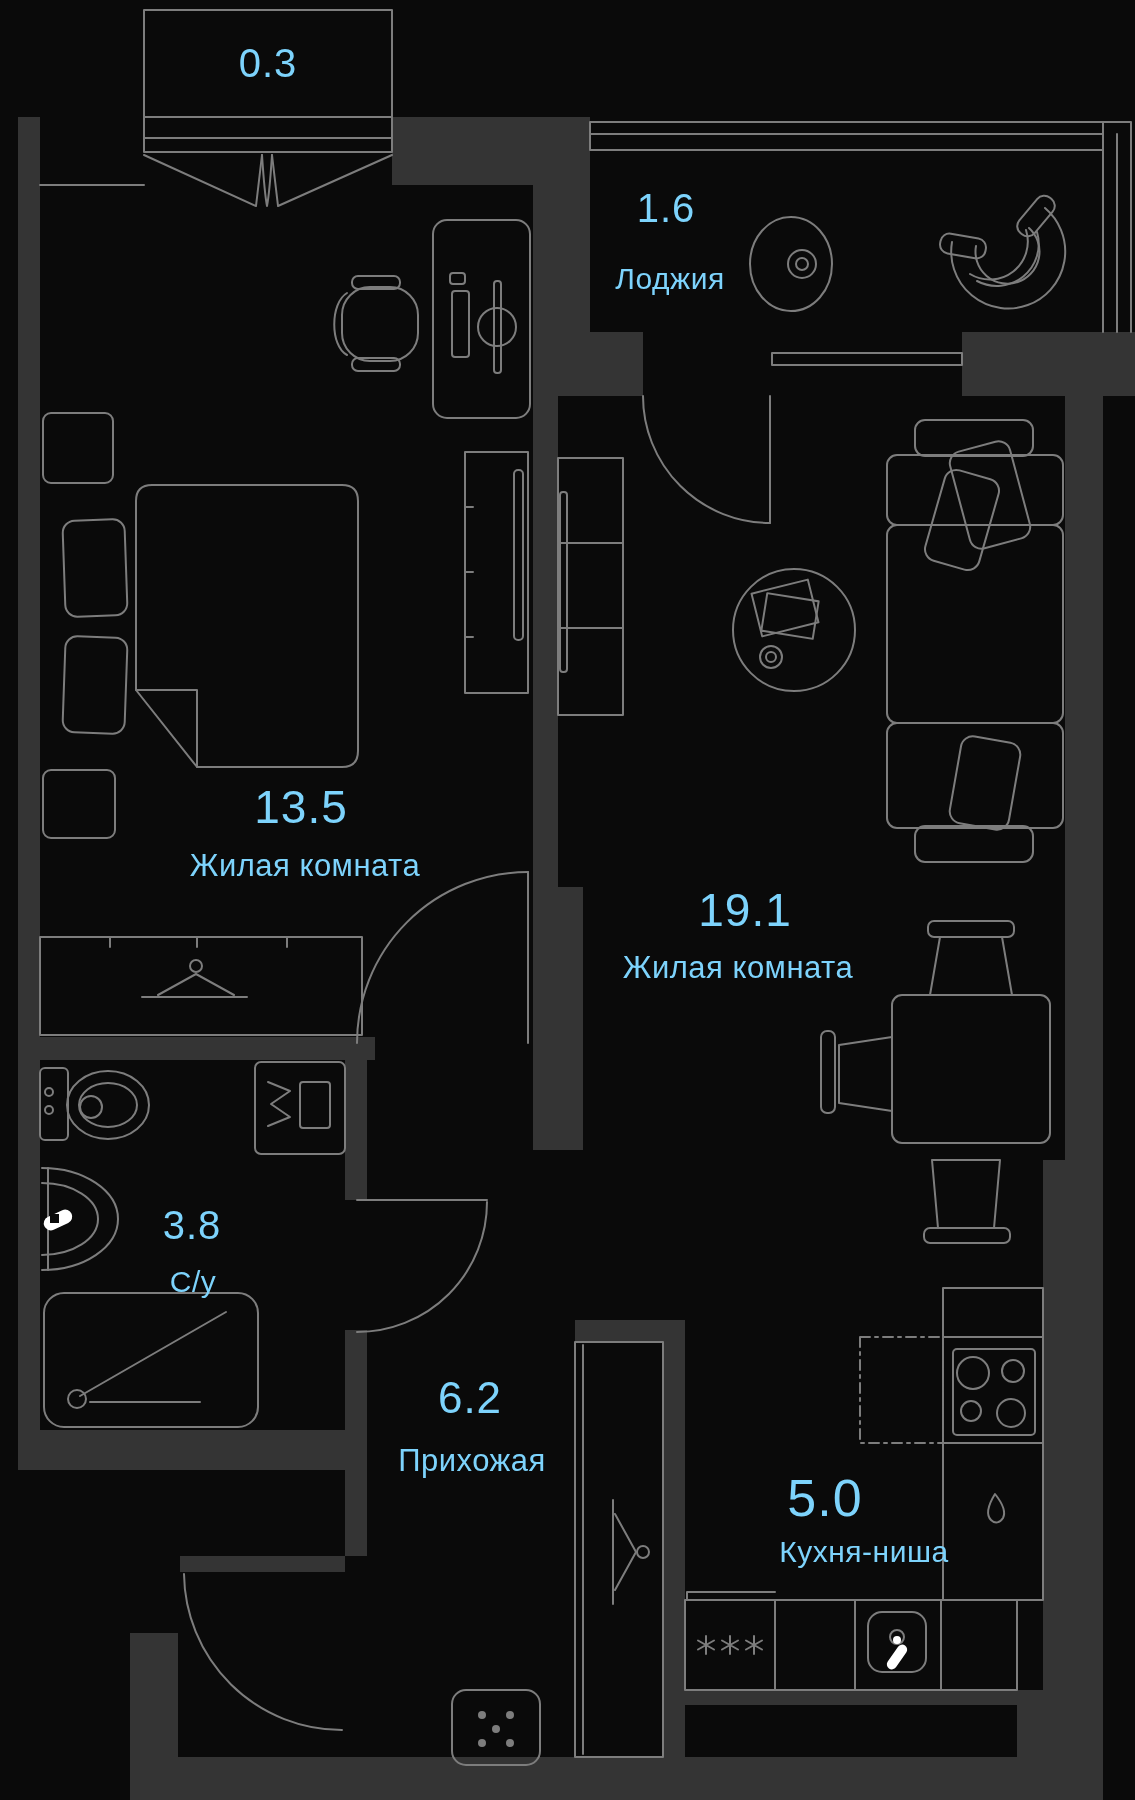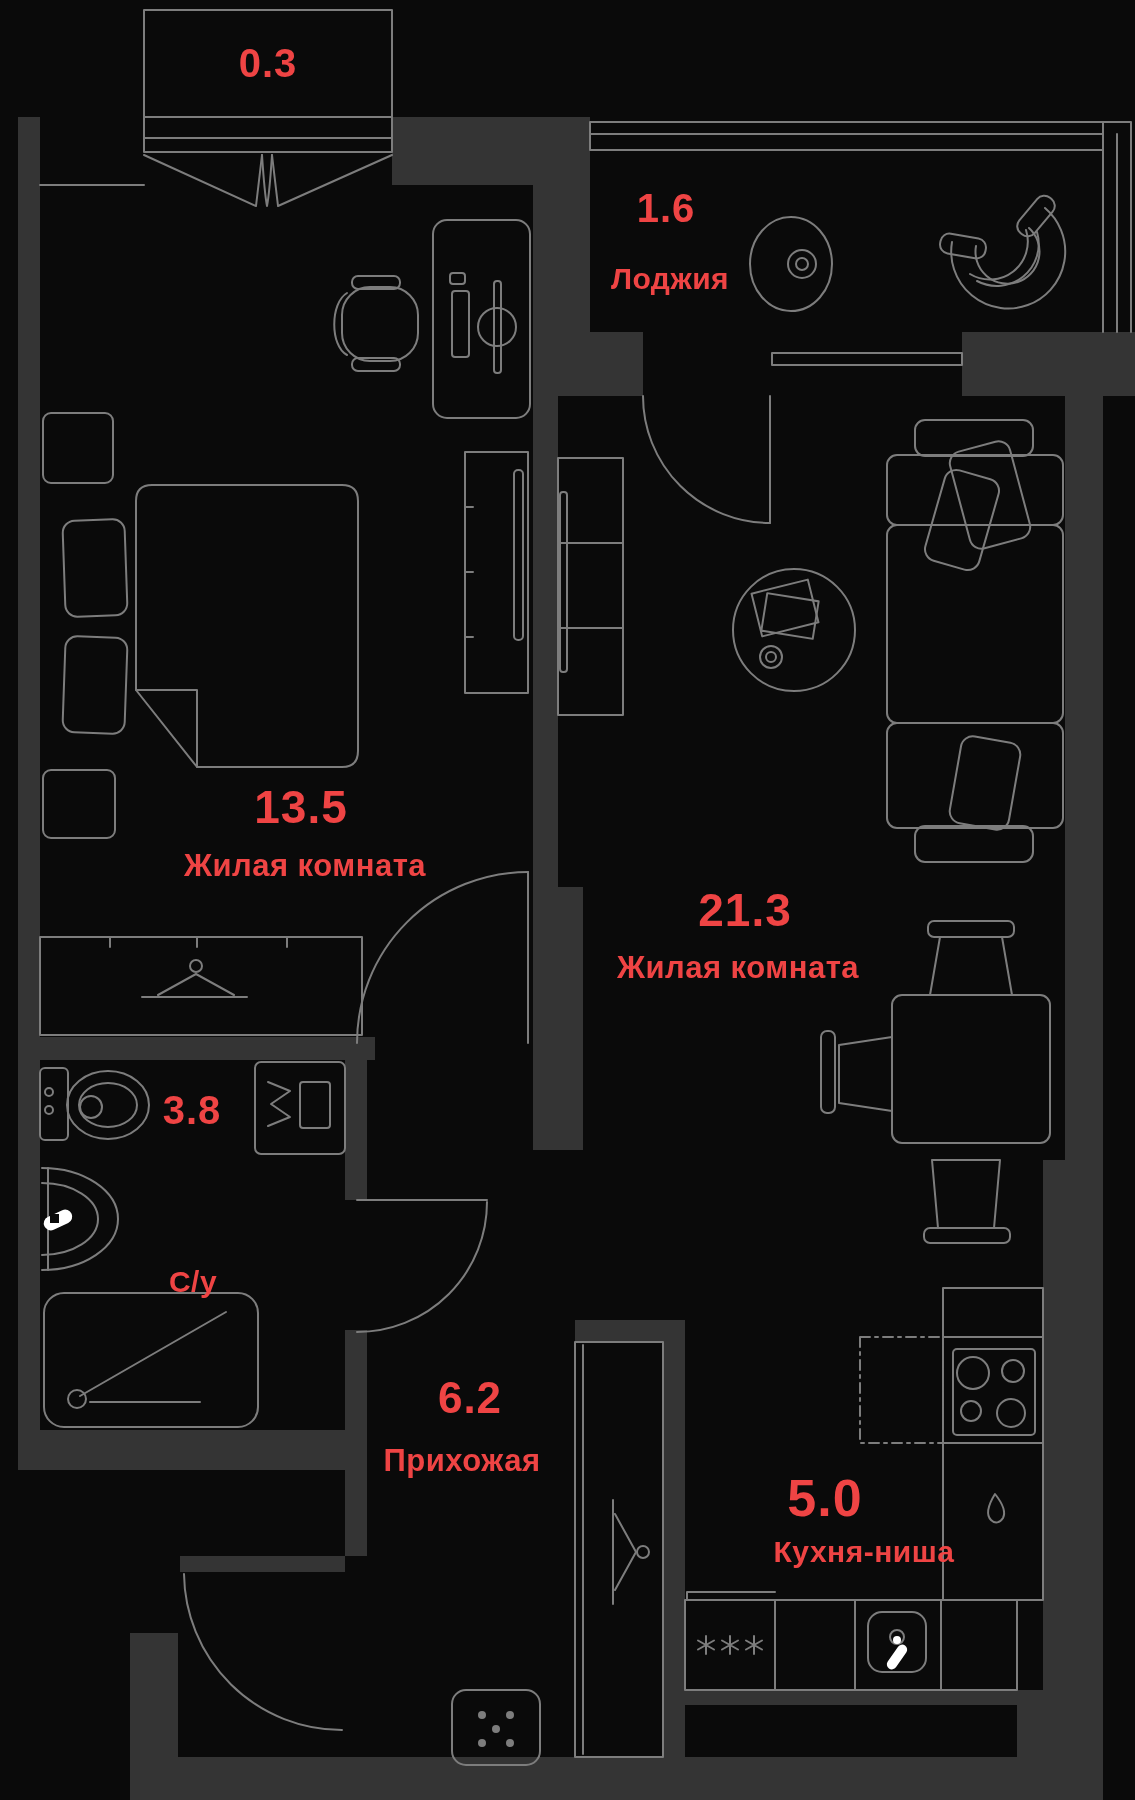--- a/index.html
+++ b/index.html
@@ -1,19 +1,19 @@
 <!DOCTYPE html>
 <html><head>
 <meta charset="utf-8">
 <style>
   html,body{margin:0;padding:0;background:#0a0a0a;}
   .stage{position:relative;width:1135px;height:1800px;background:#0a0a0a;overflow:hidden;
          font-family:"Liberation Sans", sans-serif;}
   .stage svg{position:absolute;left:0;top:0;}
-  .lbl{position:absolute;transform:translate(-50%,-50%);color:#ef4444;font-weight:700;
+  .lbl{position:absolute;transform:translate(-50%,-50%);color:#7dd3fc;font-weight:400;
        white-space:nowrap;letter-spacing:1px;line-height:1;user-select:none;text-align:center;}
   .num{font-size:44px;}
   .nm{font-size:30px;letter-spacing:0.5px;}
   .wall{fill:#343434;stroke:none;}
   .ln{fill:none;stroke:#7d7d7d;stroke-width:2;stroke-linecap:round;stroke-linejoin:round;}
   .lnf{fill:#7d7d7d;stroke:none;}
   .wht{fill:#ffffff;stroke:none;}
 </style>
 </head>
 <body>
@@ -274,25 +274,25 @@
 </svg>
 
 <div class="lbl num" style="left:268px;top:63px;font-size:40px;">0.3</div>
 
 <div class="lbl num" style="left:666px;top:208px;font-size:40px;">1.6</div>
 <div class="lbl nm" style="left:670px;top:279px;">Лоджия</div>
 
 <div class="lbl num" style="left:301px;top:807px;font-size:46px;">13.5</div>
 <div class="lbl nm" style="left:305px;top:865px;font-size:31px;">Жилая комната</div>
 
-<div class="lbl num" style="left:745px;top:910px;font-size:46px;">21.3</div>
+<div class="lbl num" style="left:745px;top:910px;font-size:46px;">19.1</div>
 <div class="lbl nm" style="left:738px;top:967px;font-size:31px;">Жилая комната</div>
 
-<div class="lbl num" style="left:192px;top:1110px;font-size:40px;">3.8</div>
+<div class="lbl num" style="left:192px;top:1225px;font-size:40px;">3.8</div>
 <div class="lbl nm" style="left:193px;top:1238px;margin-top:44px;">С/у</div>
 
 <div class="lbl num" style="left:470px;top:1398px;">6.2</div>
-<div class="lbl nm" style="left:462px;top:1460px;font-size:31px;">Прихожая</div>
+<div class="lbl nm" style="left:472px;top:1460px;font-size:31px;">Прихожая</div>
 
 <div class="lbl num" style="left:825px;top:1498px;font-size:52px;">5.0</div>
 <div class="lbl nm" style="left:817px;top:1552px;margin-left:47px;">Кухня-ниша</div>
 
 </div>
 
 </body></html>

